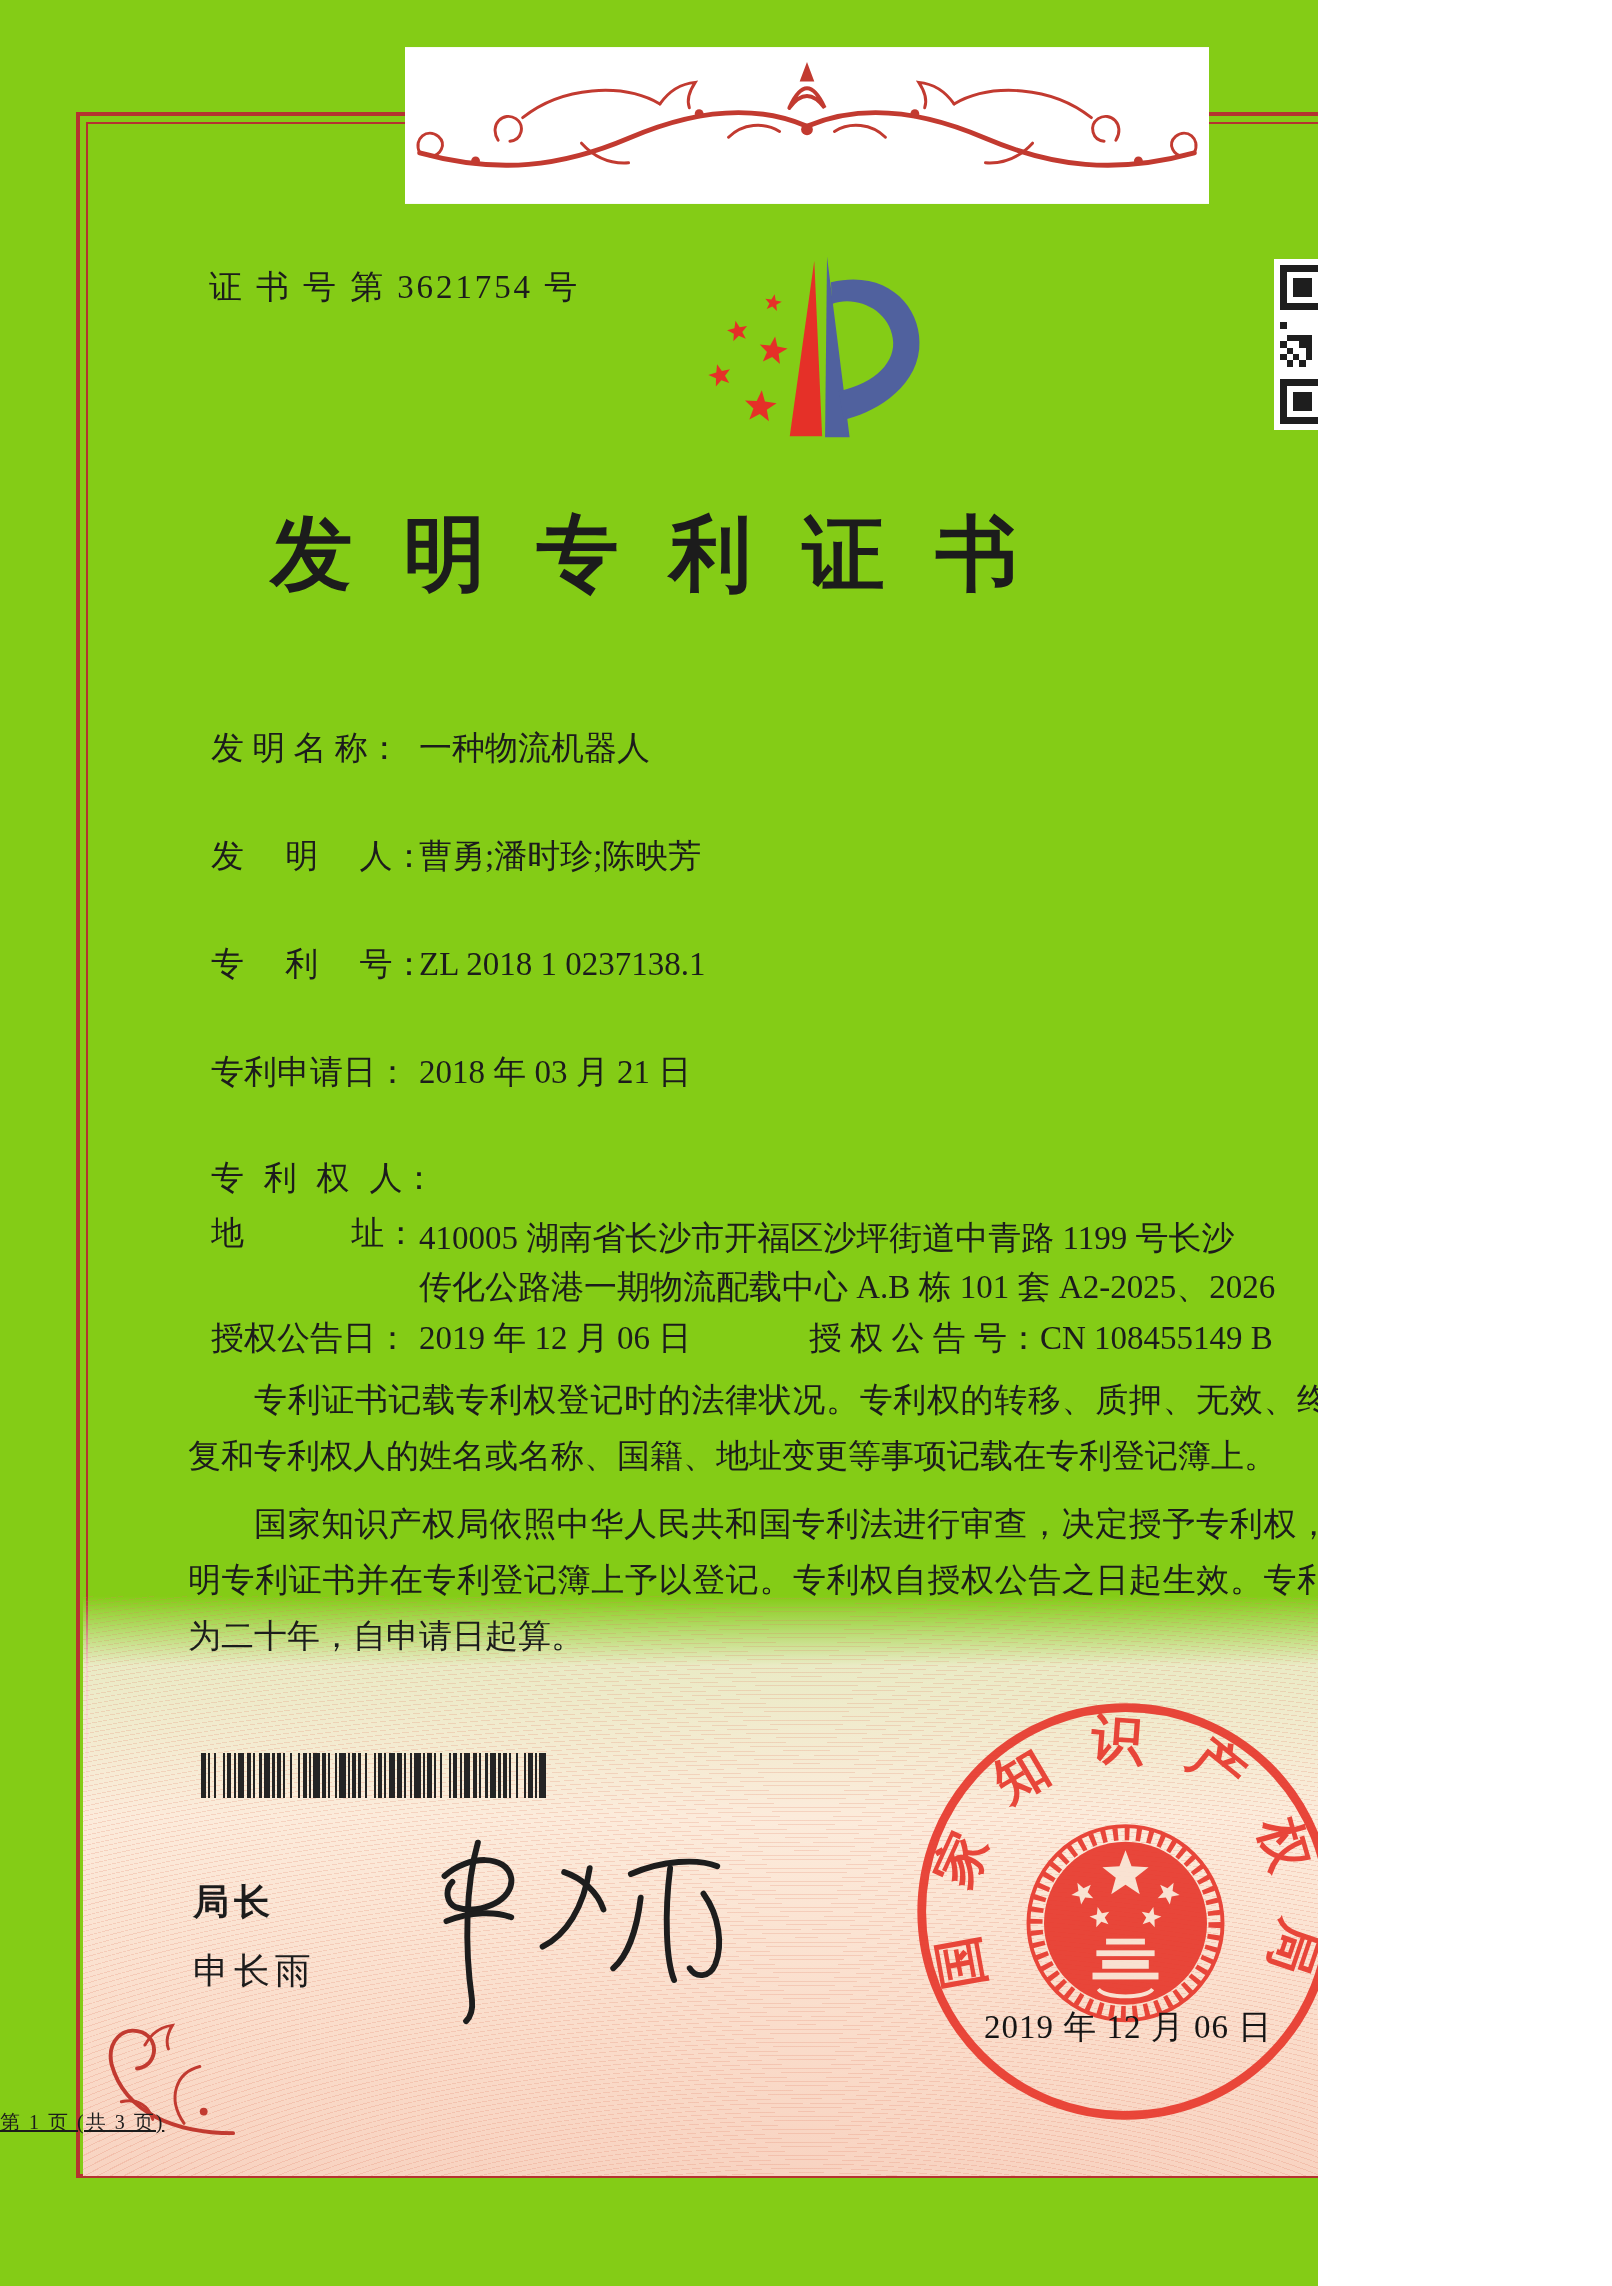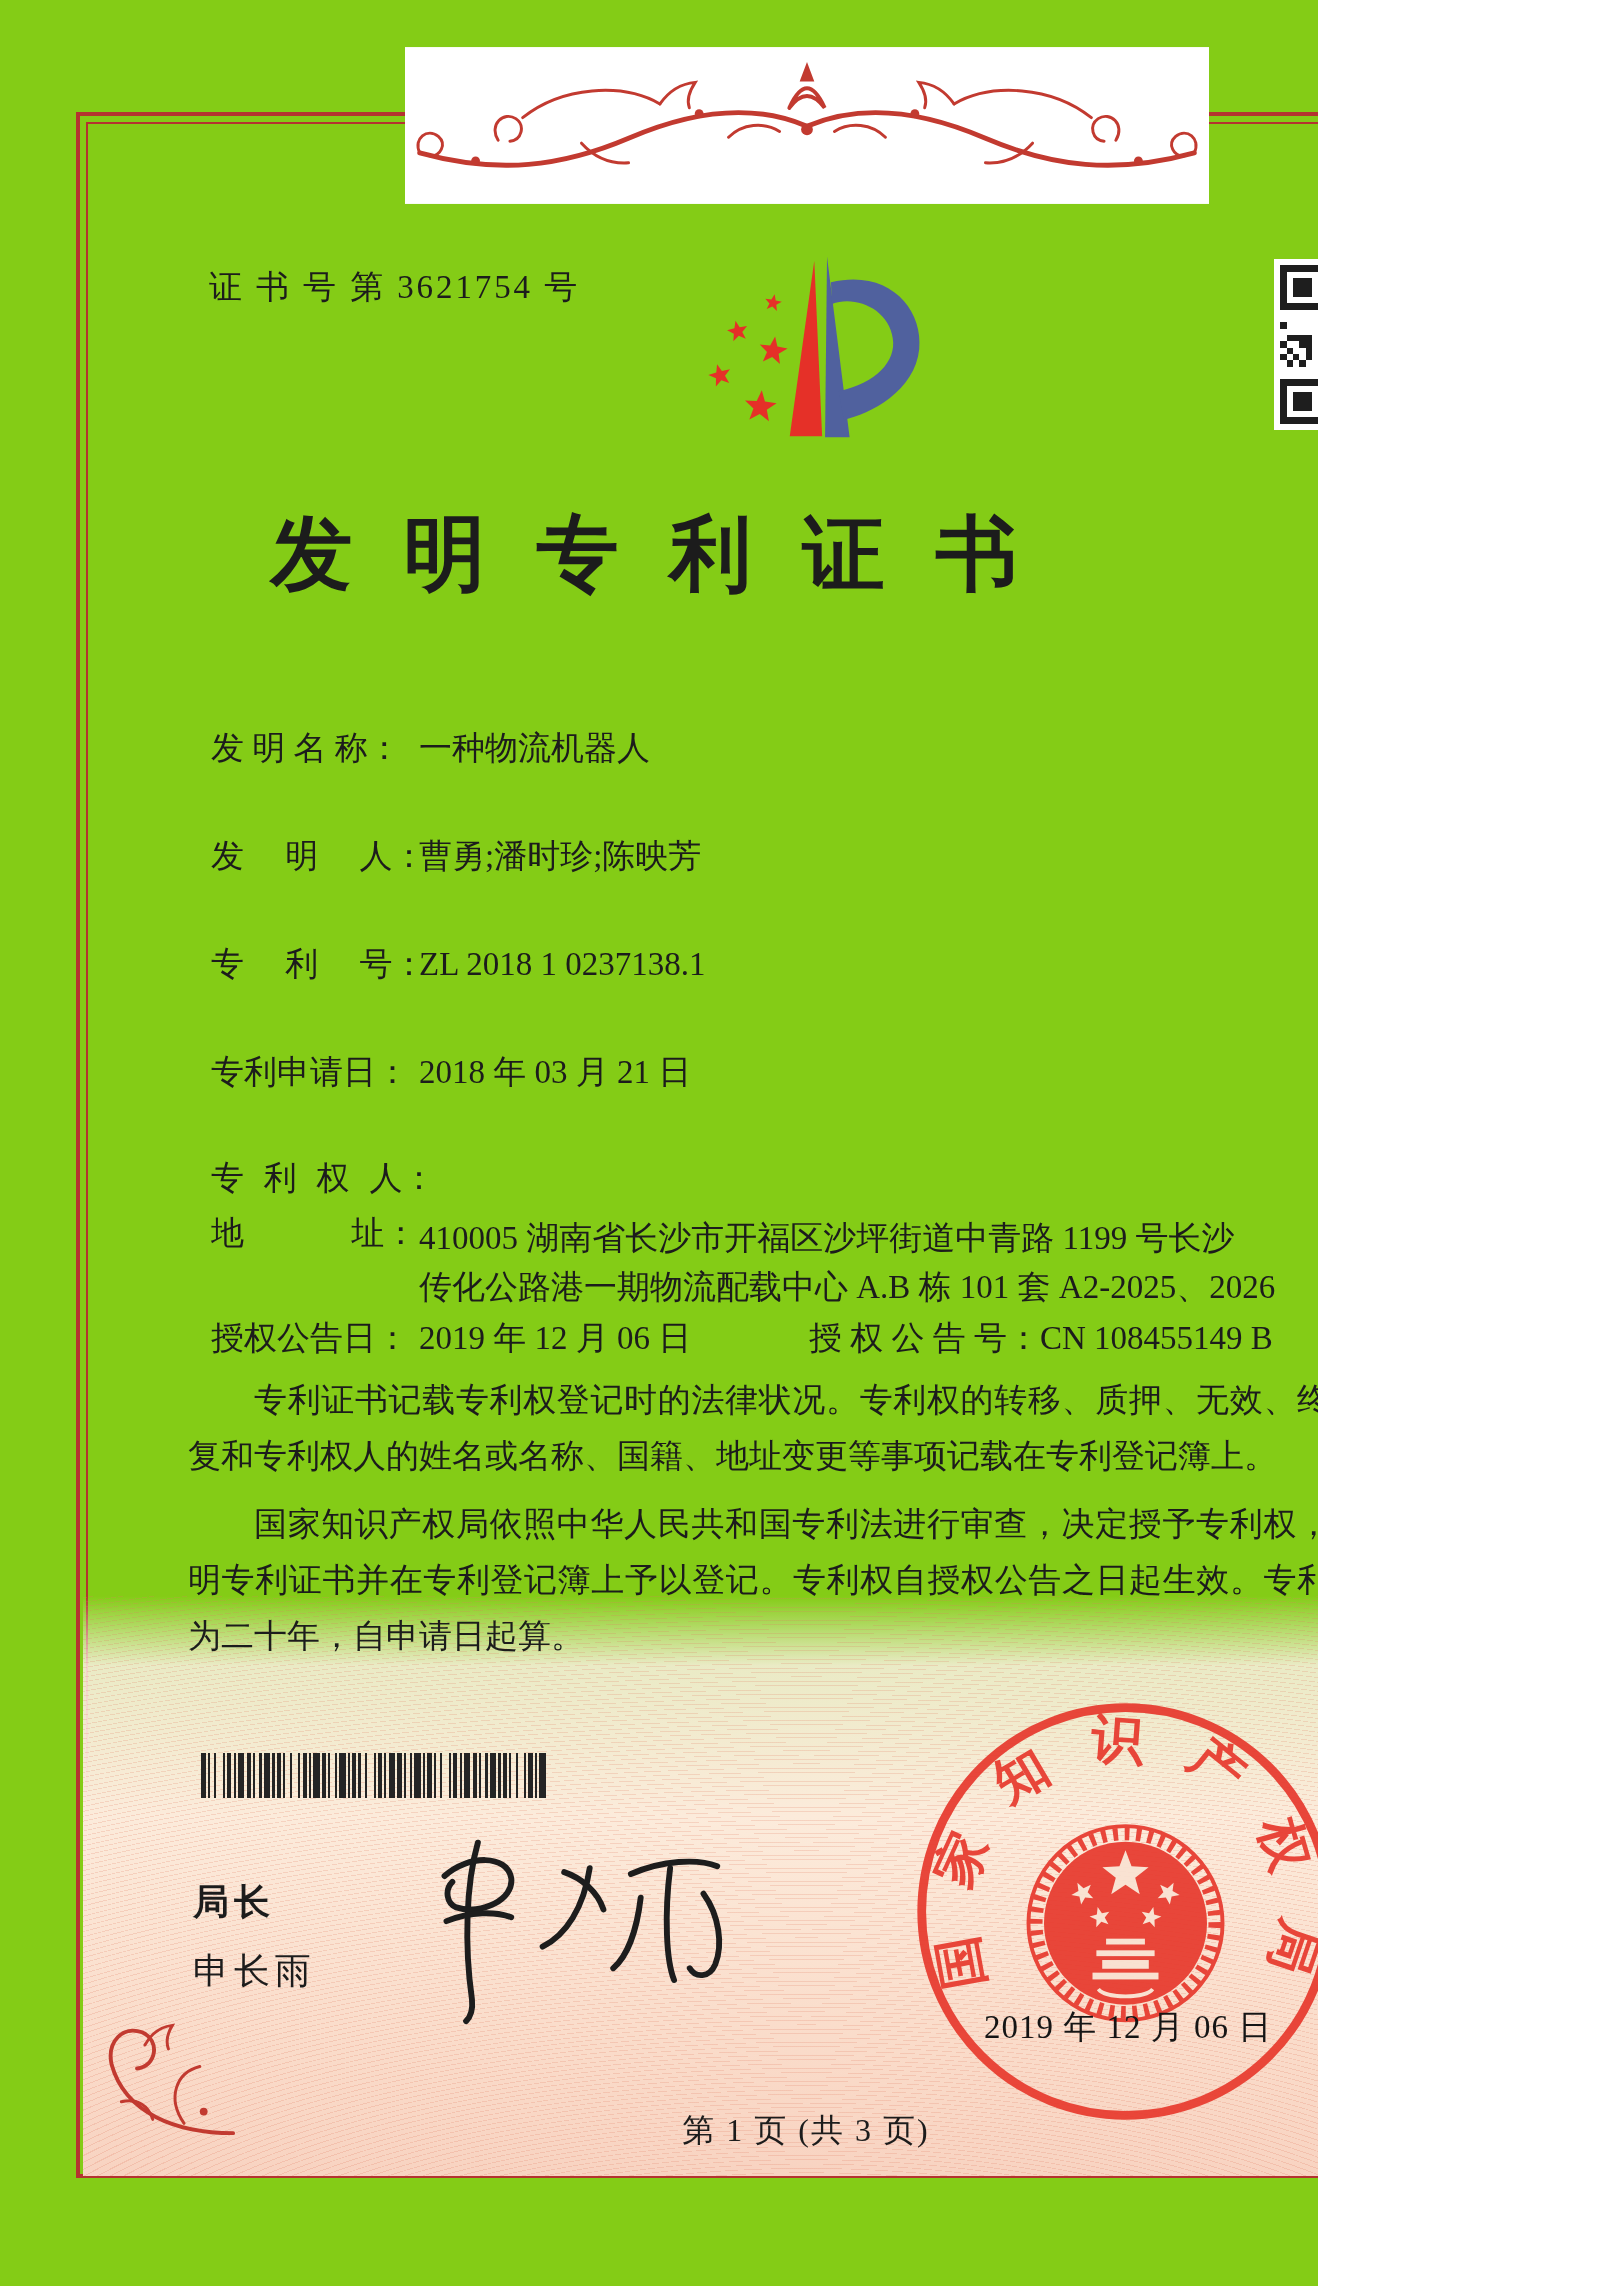--- a/index.html
+++ b/index.html
@@ -42,22 +42,22 @@
   .paras{left:188px;top:1372px;width:1243px;font-size:33px;line-height:56px;
          text-align:justify;}
   .paras p{margin:0 0 11.8px 0;text-indent:2em;}
 
   .barcode{left:201px;top:1753px;}
   .officer-title{left:193px;top:1878px;font-size:36px;letter-spacing:4.9px;font-weight:bold;}
   .officer-name{left:193px;top:1947px;font-size:36px;letter-spacing:4.9px;}
   .signature{left:417px;top:1825px;}
   .seal{left:912px;top:1698px;}
   .seal-date{left:984px;top:2005px;font-size:33px;letter-spacing:1px;color:#151515;white-space:pre;}
-  .page-indicator{left:0;top:2109px;width:1612px;text-align:center;font-size:32px;
-                  letter-spacing:2px;white-space:pre;}
+  .page-indicator{left:0;top:2109px;width:1612px;font-size:20px;
+                  letter-spacing:2px;white-space:pre;text-decoration:underline;}
   .back-note{left:0;top:2207px;width:1612px;text-align:right;font-size:30px;
              letter-spacing:3.9px;white-space:pre;}
 
   .logo{left:674px;top:241px;}
   .qr{left:1274px;top:259px;}
   .top-ornament{left:405px;top:47px;}
   .corner-ornament-left{left:86px;top:1994px;}
   .corner-ornament-right{left:1370px;top:1994px;}
 </style>
 </head>

